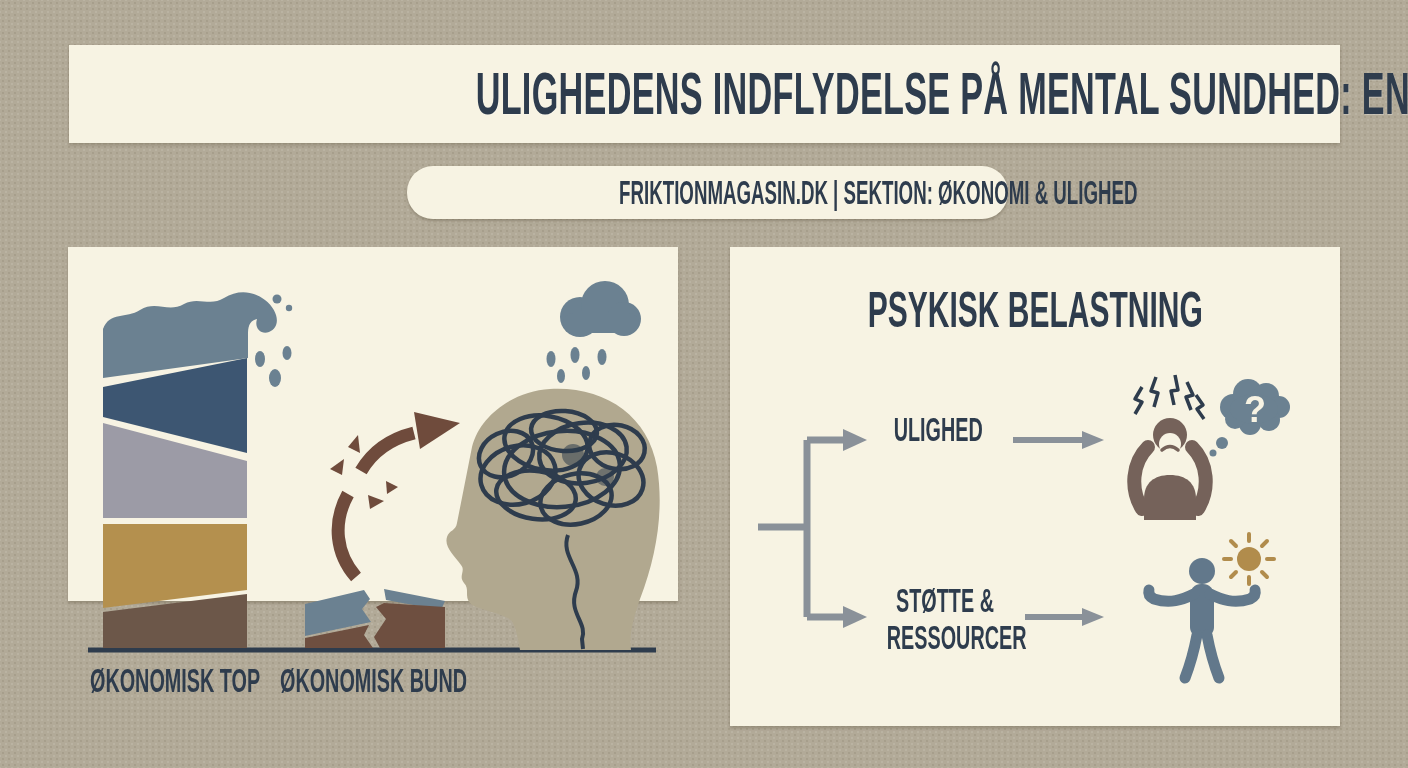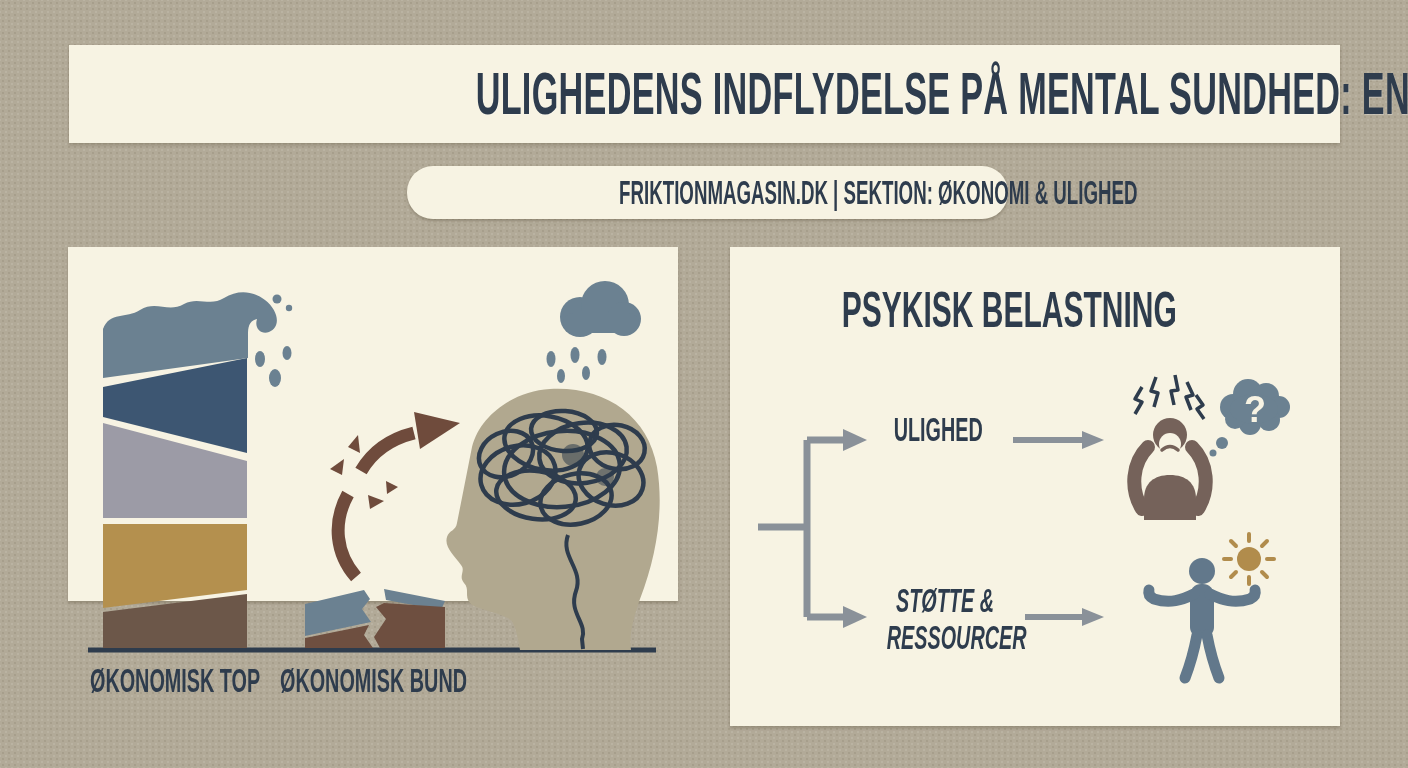--- a/index.html
+++ b/index.html
@@ -44,34 +44,34 @@
   }
   .panel-left{left:68px;top:247px;width:610px;height:354px;}
   .panel-right{left:730px;top:247px;width:610px;height:479px;}
   .panel-left svg,.panel-right svg{position:absolute;left:0;top:0;}
   .cap{
     position:absolute;white-space:nowrap;
     font-size:33px;line-height:36px;
   }
   .cap .t{display:inline-block;transform:scaleX(.6);transform-origin:left center;}
   .rp-title{
-    position:absolute;left:0;top:36px;width:610px;text-align:left;
+    position:absolute;left:0;top:36px;width:610px;text-align:center;
   }
   .rp-title .t{
     display:inline-block;white-space:nowrap;
     font-size:50px;line-height:54px;
     transform:scaleX(.6);transform-origin:center;
   }
   .branch-label{
     position:absolute;text-align:center;
     font-size:33px;line-height:37px;
   }
   .branch-label .t{display:inline-block;white-space:nowrap;transform:scaleX(.6);transform-origin:center;}
   .lbl-ulighed{left:128px;top:164px;width:160px;}
-  .lbl-stoette{left:118px;top:335px;width:194px;font-style:italic;}
+  .lbl-stoette{left:118px;top:335px;width:194px;}
   .lbl-stoette .t{display:block;}
   
   .f-steel{fill:var(--steel)} .f-navy{fill:var(--navy)} .f-grey{fill:var(--grey)}
   .f-gold{fill:var(--gold)} .f-barbrown{fill:var(--barbrown)} .f-blockbrown{fill:var(--blockbrown)}
   .f-arrow{fill:var(--arrow)} .f-head{fill:var(--head)} .f-stressed{fill:var(--stressed)}
   .f-calm{fill:var(--calm)} .f-sun{fill:var(--sun)} .f-panel{fill:var(--panel)} .f-ink{fill:var(--ink)}
   .s-ink{stroke:var(--ink);fill:none}
   .s-arrow{stroke:var(--arrow);fill:none}
   .s-branch{stroke:var(--branch);fill:none}
   .s-calm{stroke:var(--calm);fill:none}

